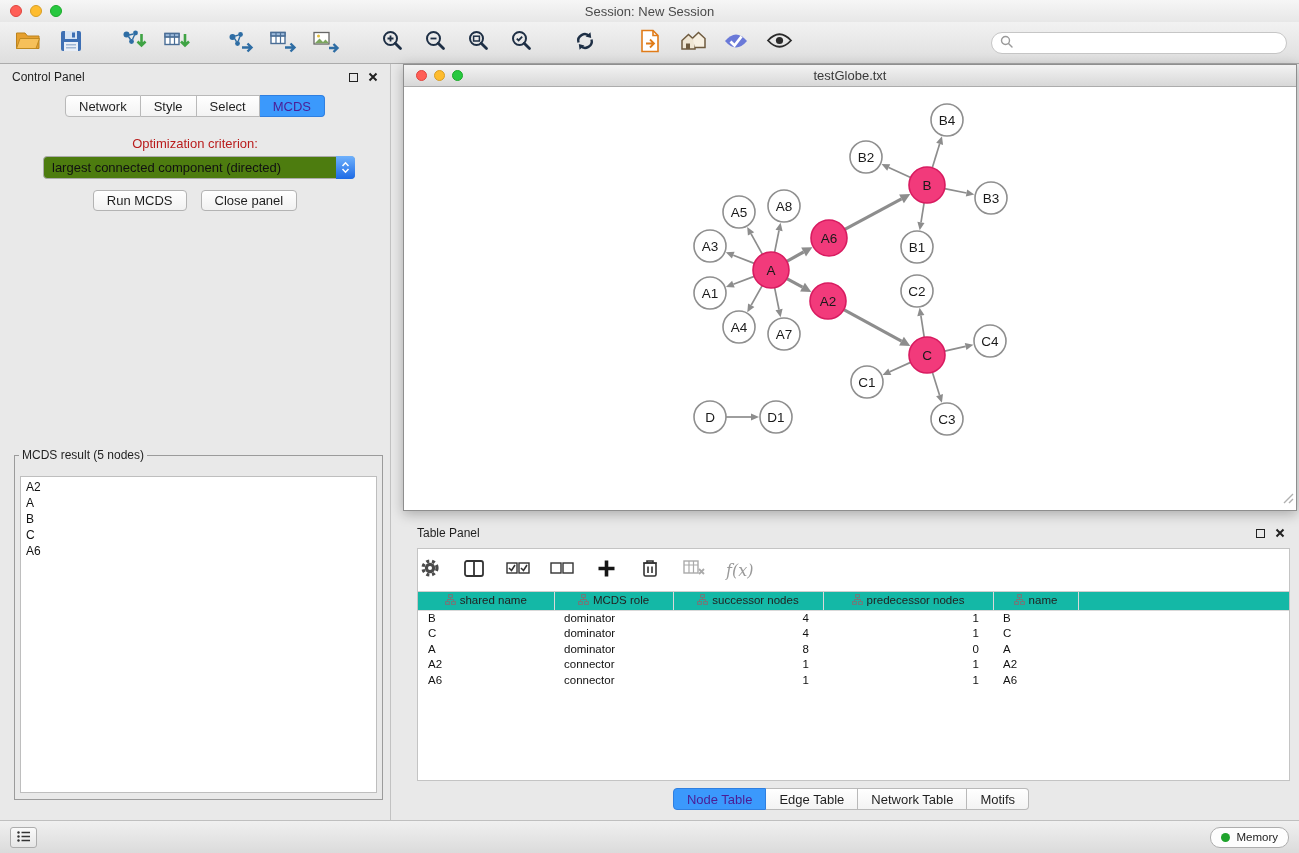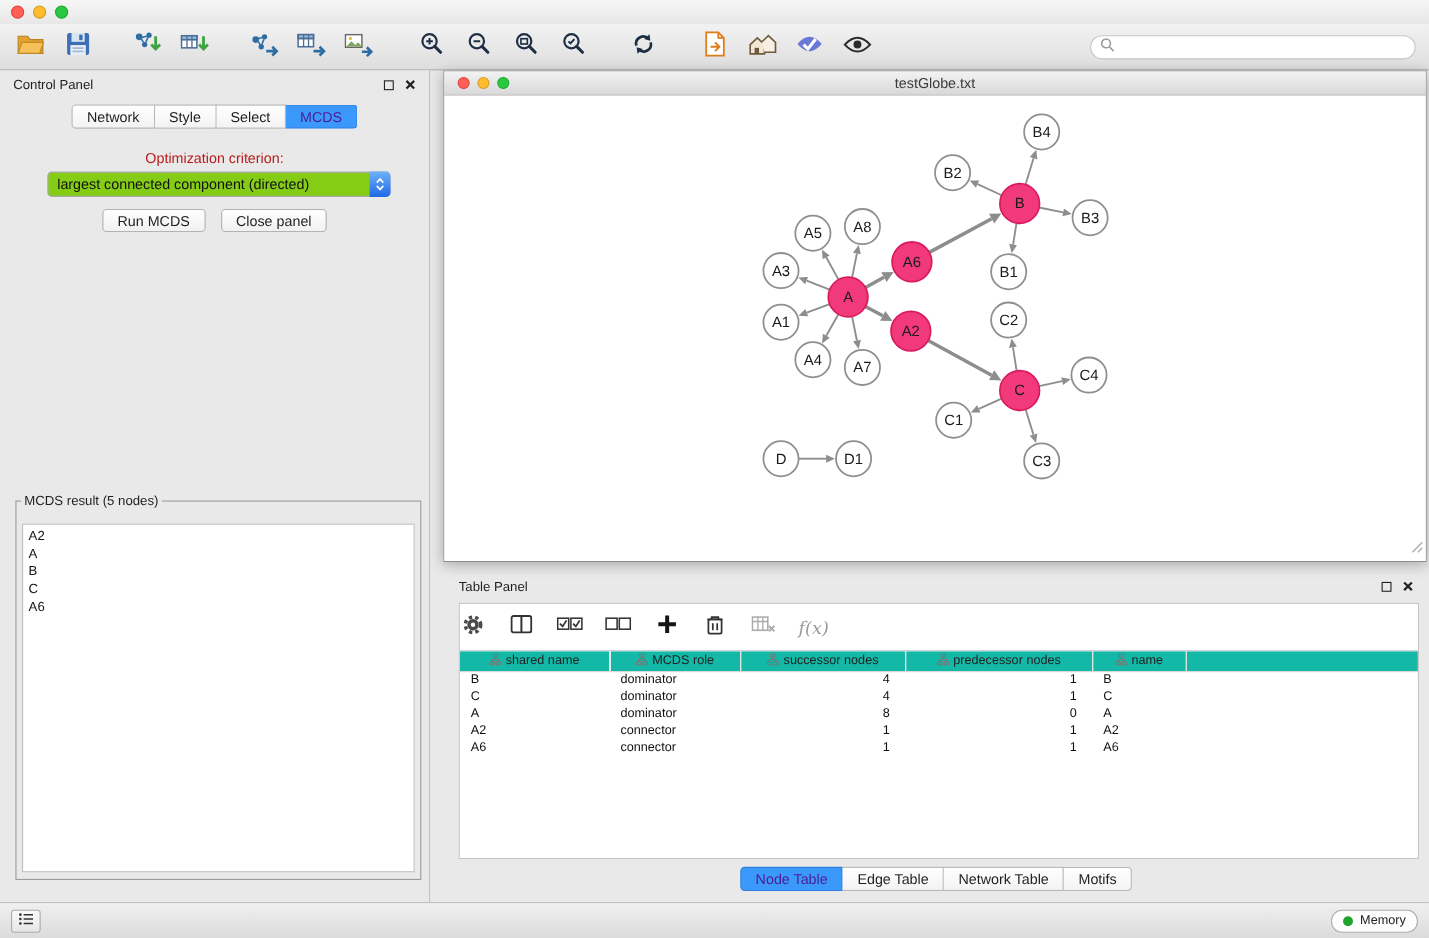--- a/index.html
+++ b/index.html
@@ -29,21 +29,21 @@
   .panel-btns{margin-left:auto;display:flex;gap:10px;align-items:center;}
   .float-btn{width:9px;height:9px;border:1.5px solid #222;display:inline-block;}
   .close-btn{display:inline-flex;align-items:center;}
   .seg{display:inline-flex;}
   .seg .tab{background:linear-gradient(#FFFFFF,#F3F3F3);border:1px solid #B9B9B9;border-left:none;padding:0 13px;height:22px;line-height:21px;font-size:13px;color:#1F1F1F;cursor:default;white-space:nowrap;}
   .seg .tab:first-child{border-left:1px solid #B9B9B9;border-radius:4px 0 0 4px;}
   .seg .tab:last-child{border-radius:0 4px 4px 0;}
   .seg .tab.active{background:#3B99FC;border-color:#2F7FE0;color:#4c1d95;}
   .cp-tabs{position:absolute;top:31px;left:50%;transform:translateX(-50%);}
   .cp-opt-label{position:absolute;top:72px;left:0;width:100%;text-align:center;font-size:13px;color:#b91c1c;}
-  .cp-combo{position:absolute;top:92px;left:43px;width:312px;height:23px;background:#84cc16;border:1px solid #ABABAB;border-radius:4px;display:flex;align-items:center;cursor:default;}
+  .cp-combo{position:absolute;top:92px;left:43px;width:312px;height:23px;background:#4d7c0f;border:1px solid #ABABAB;border-radius:4px;display:flex;align-items:center;cursor:default;}
   .combo-text{flex:1;font-size:13px;padding-left:8px;white-space:nowrap;overflow:hidden;color:#111;}
   .combo-stepper{width:19px;height:23px;margin:-1px -1px -1px 0;background:linear-gradient(#6FB1FC,#1D6AE5);border-radius:0 4px 4px 0;display:flex;align-items:center;justify-content:center;flex:none;}
   .cp-buttons{position:absolute;top:126px;left:0;width:100%;display:flex;justify-content:center;gap:14px;}
   .btn{font-family:inherit;font-size:13px;height:21px;padding:0 13px;background:linear-gradient(#FFFFFF,#F1F1F1);border:1px solid #B3B3B3;border-radius:4px;color:#1F1F1F;cursor:default;}
   .result-fieldset{position:absolute;left:14px;top:384px;width:369px;height:352px;border:1px solid #9B9B9B;}
   .result-fieldset legend{font-size:12px;color:#1F1F1F;margin-left:4px;padding:0 3px;}
   .result-list{position:absolute;left:5px;right:5px;top:14px;bottom:6px;background:#fff;border:1px solid #BEBEBE;padding:2px 0;overflow:hidden;}
   .result-item{font-size:12px;line-height:16px;padding-left:5px;color:#111;}
 
   
@@ -85,20 +85,21 @@
 <body>
 
 <div>
 
   <div class="titlebar">
     <div class="traffic">
       <span class="tl tl-red"></span>
       <span class="tl tl-yellow"></span>
       <span class="tl tl-green"></span>
     </div>
+    <div class="win-title">Session: New Session</div>
   </div>
 
   <div class="toolbar">
     <div class="tb-buttons">
         <div class="tb-btn">
           <span><svg width="26" height="21" viewBox="0 0 26 21">
               <path d="M1.5 3 h8.5 l2.5 3 h11.5 v12.5 h-22.5 z" fill="#E6A02F" stroke="#BC831D" stroke-width="1"></path>
               <path d="M1.5 18.5 L5 8.5 h19.5 L21 18.5 z" fill="#F6C05A" stroke="#C08A20" stroke-width="1"></path>
             </svg></span>
         </div>

